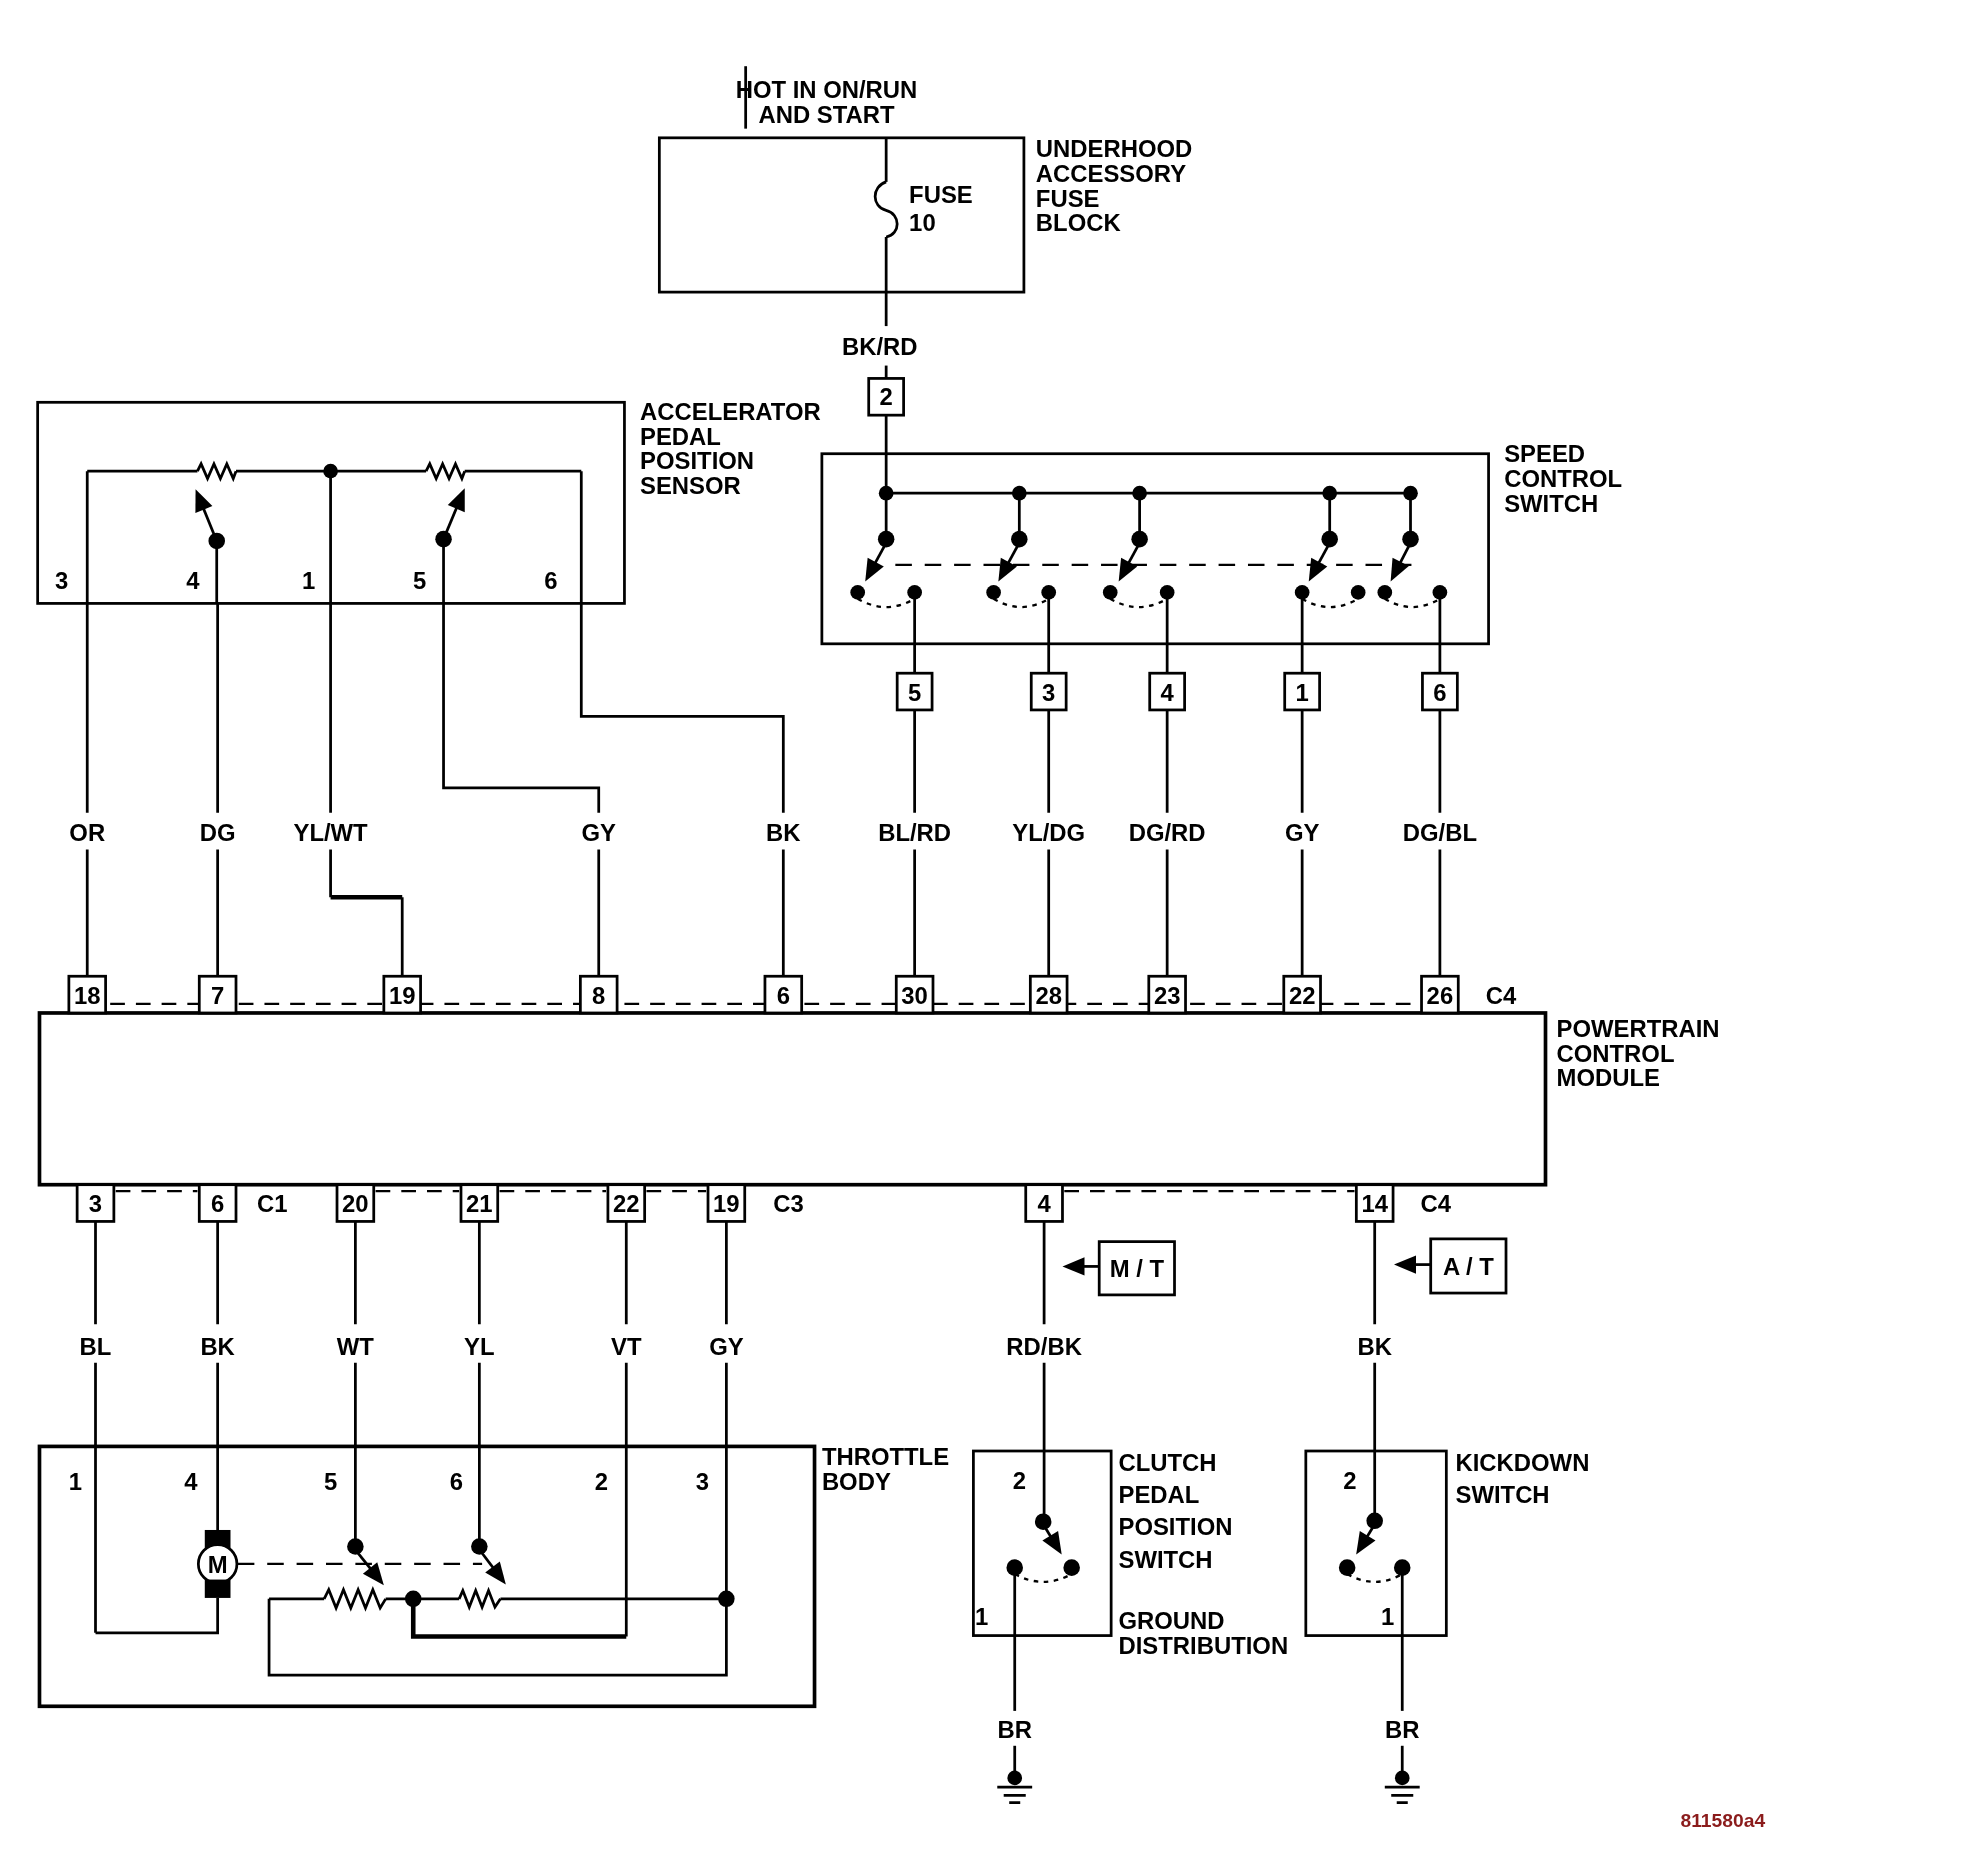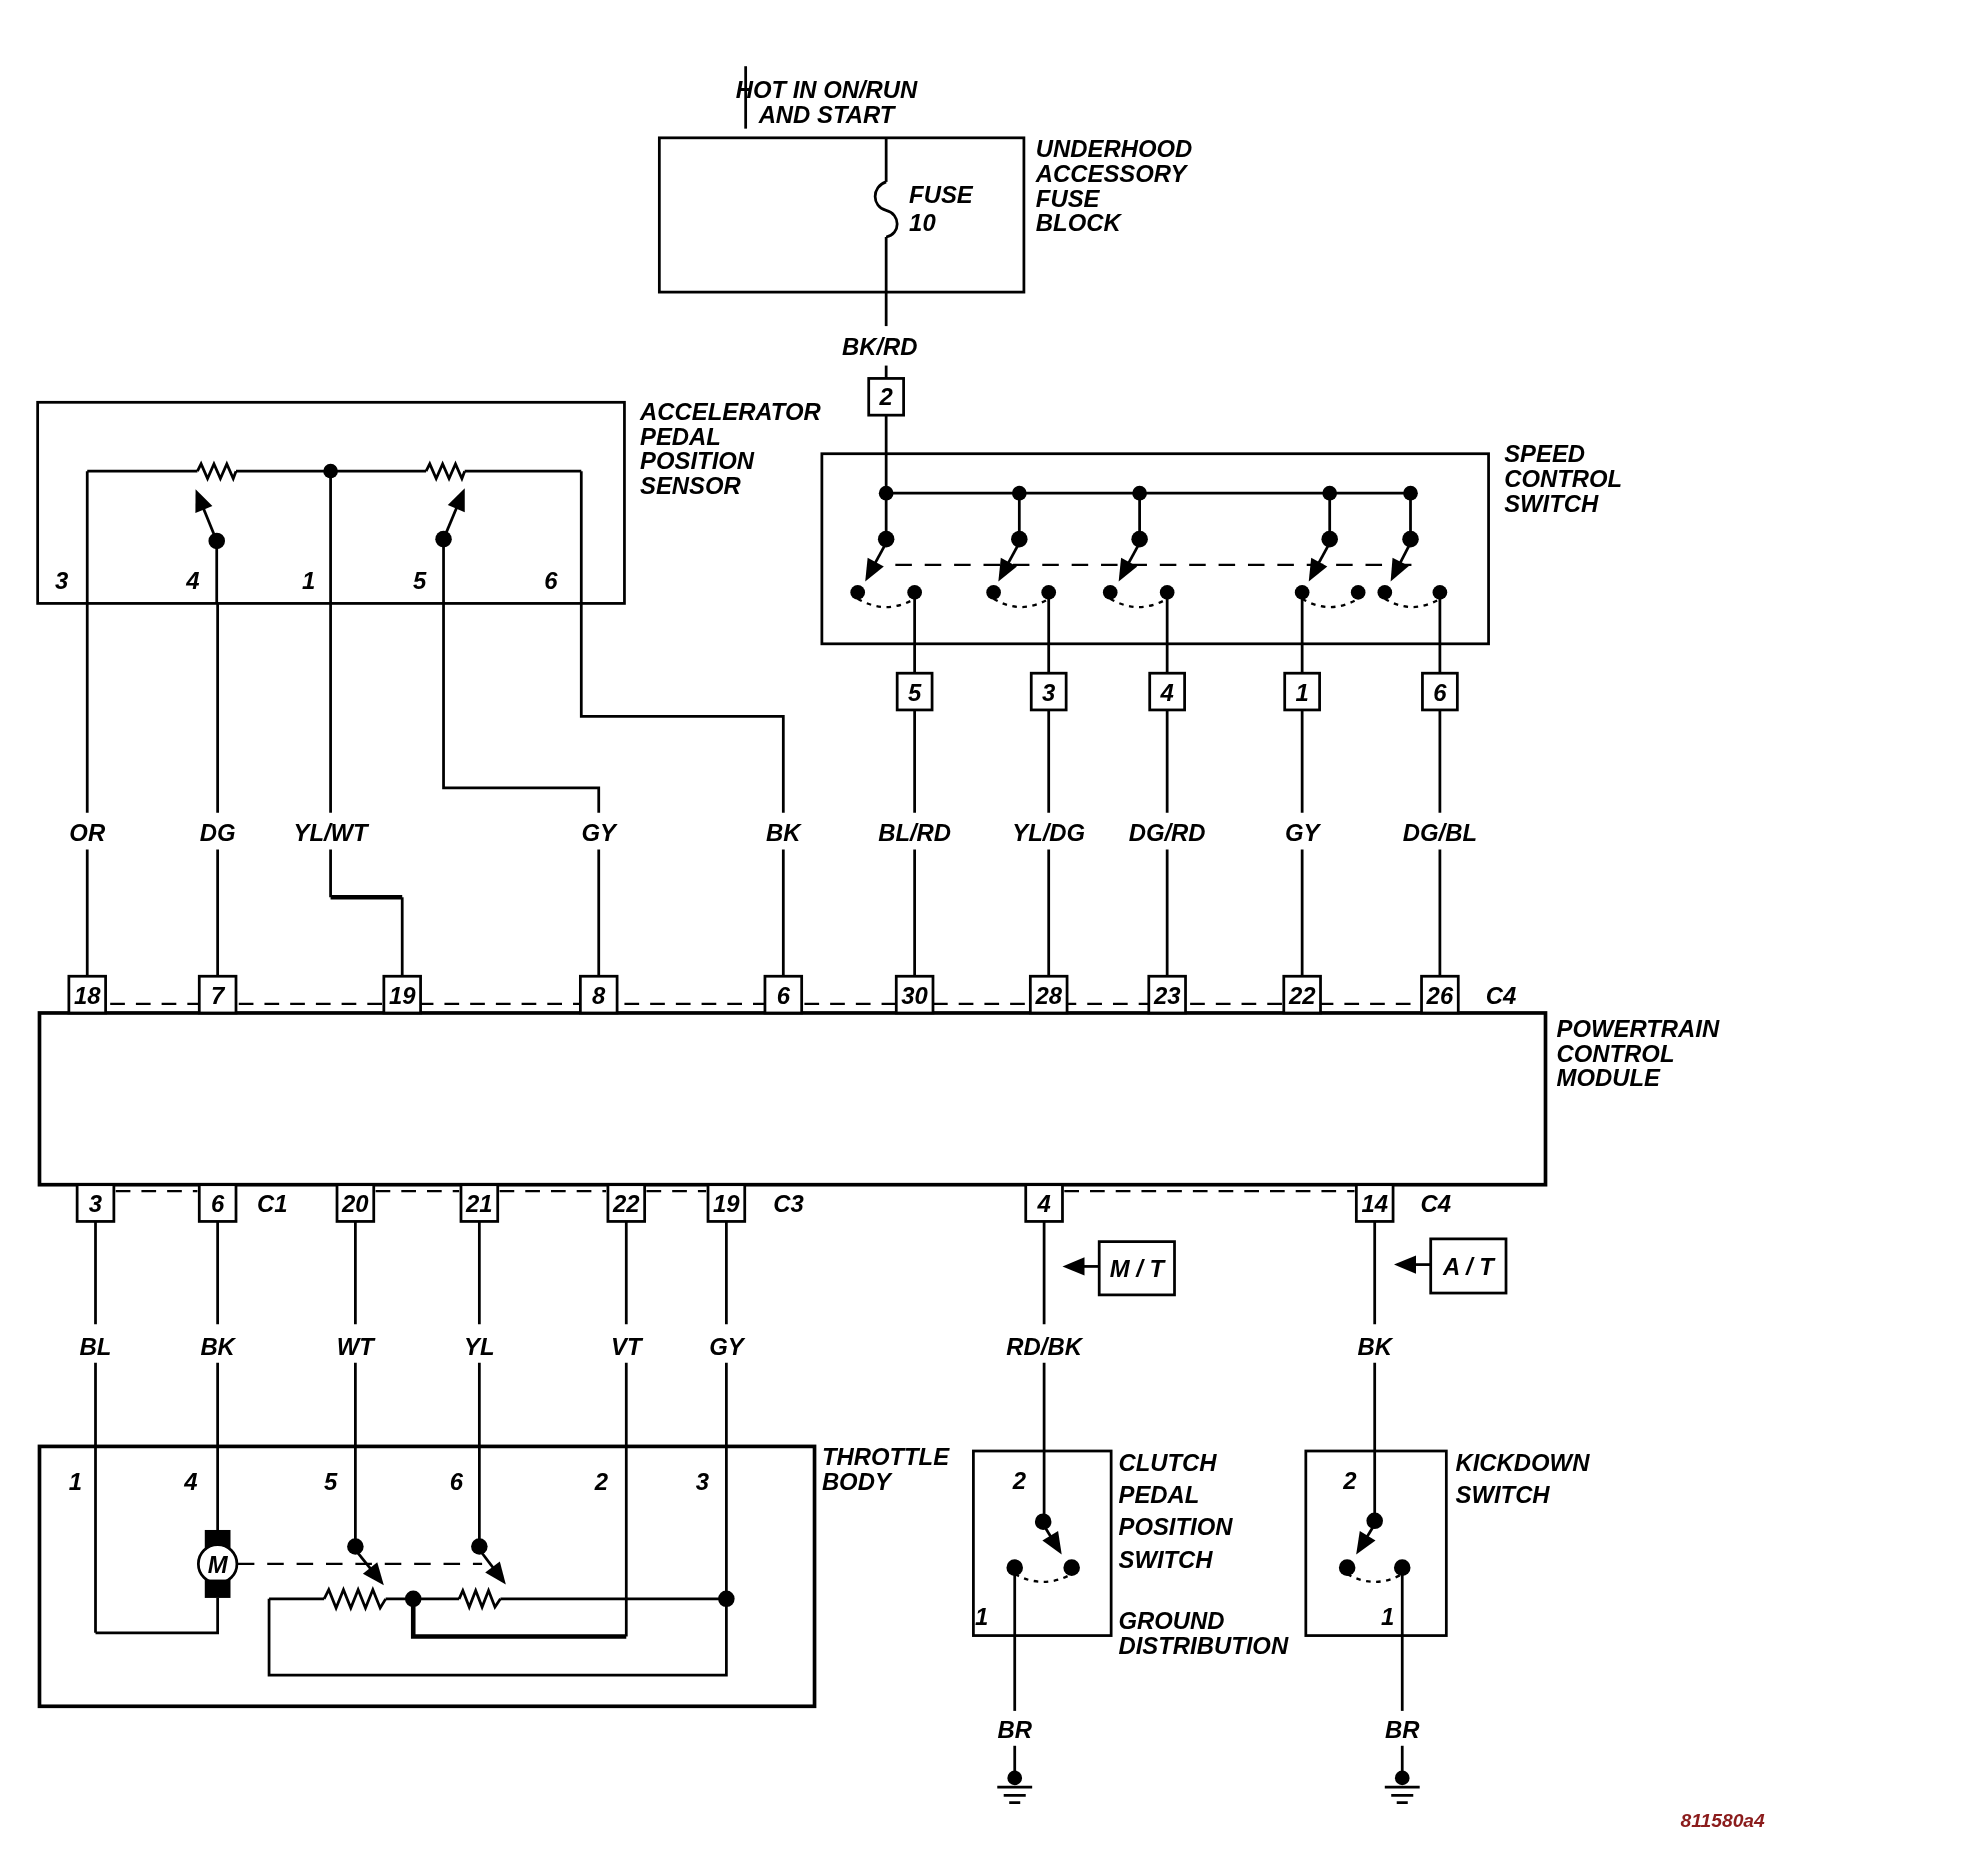--- a/index.html
+++ b/index.html
@@ -1,16 +1,16 @@
 <!DOCTYPE html>
 <html style="font-size:14.7px"><head>
 <meta charset="utf-8">
 <style>
   html,body{margin:0;padding:0;background:#ffffff;}
-  .stage{position:relative;width:1967px;height:1868px;background:#ffffff;font-style:italic;}
+  .stage{position:relative;width:1967px;height:1868px;background:#ffffff;}
   svg{display:block;}
   .w   {stroke:#000;stroke-width:3;fill:none;}
   .w4  {stroke:#000;stroke-width:5;fill:none;}
   .box {stroke:#000;stroke-width:3;fill:none;}
   .box4{stroke:#000;stroke-width:4;fill:none;}
   .pin {stroke:#000;stroke-width:3;fill:#ffffff;}
   .dash{stroke:#000;stroke-width:2.5;fill:none;stroke-dasharray:16 12;}
   .arc {stroke:#000;stroke-width:2.5;fill:none;stroke-dasharray:5 6;}
   .dot {fill:#000;stroke:none;}
   .blk {fill:#000;stroke:none;}

